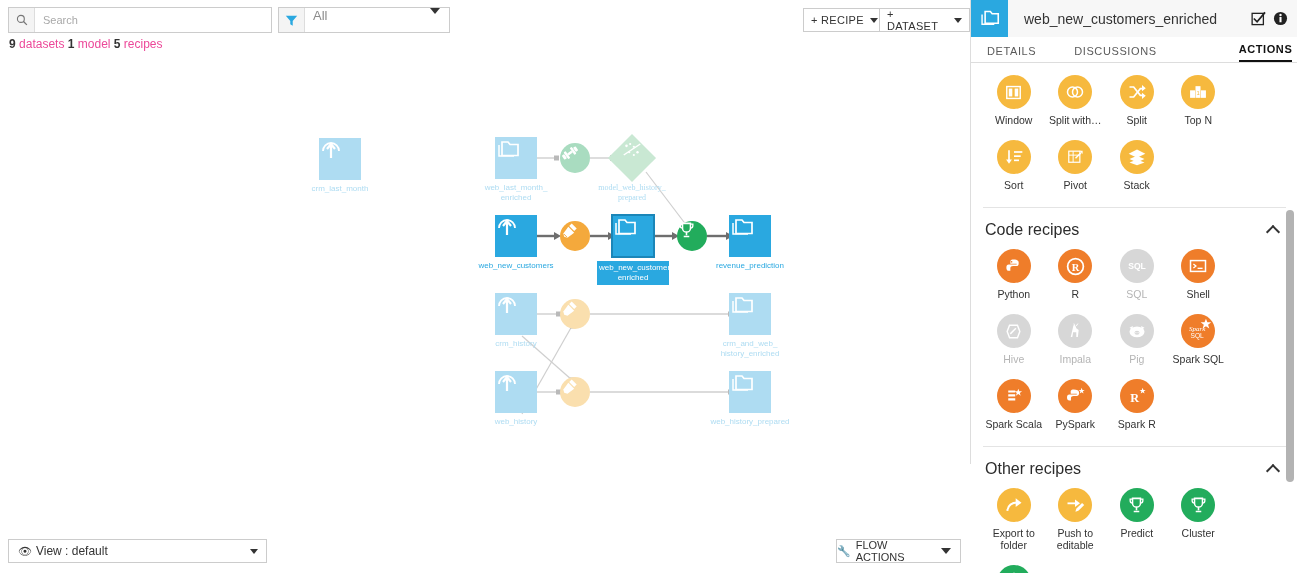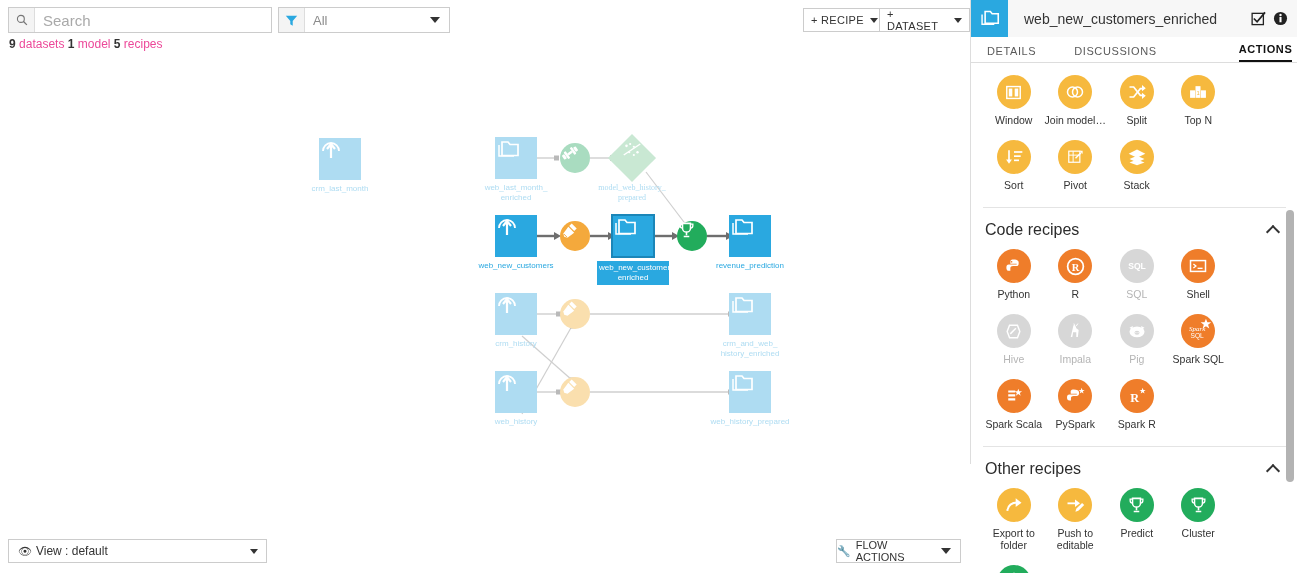--- a/index.html
+++ b/index.html
@@ -27,30 +27,30 @@
     display: flex; align-items: center;
   }
   .search-icon-box {
     width: 26px; height: 24px; background: #f4f4f4;
     border-right: 1px solid #ddd;
     display: flex; align-items: center; justify-content: center;
     color: #777; font-size: 12px;
   }
   .search-input {
     flex: 1; border: none; outline: none; height: 22px;
-    font-family: "Liberation Sans", sans-serif; font-size: 15px;
+    font-family: "Liberation Sans", sans-serif; font-size: 11px;
     color: #333; padding-left: 8px; background: transparent;
   }
   .search-input::placeholder { color: #a9a9a9; }
 
   .filter-wrap {
     position: absolute; left: 278px; top: 7px;
     width: 172px; height: 26px;
     border: 1px solid #ccc; background: #fff;
-    display: flex; align-items: center;
+    display: flex; align-items: flex-start;
   }
   .filter-icon-box {
     width: 26px; height: 24px; background: #f4f4f4;
     border-right: 1px solid #ddd;
     display: flex; align-items: center; justify-content: center;
   }
   .filter-value {
     flex: 1; padding-left: 8px; font-size: 13px; color: #8b8b8b;
   }
   .caret-down {
@@ -518,21 +518,21 @@
           <div class="tlabel">Window</div>
         </div>
 
         <div class="tile">
           <div class="circ c-amber">
             <svg class="ico-svg" width="20" height="20" viewBox="0 0 24 24">
               <circle cx="9" cy="12" r="6" fill="none" stroke="#fff" stroke-width="1.8"></circle>
               <circle cx="15" cy="12" r="6" fill="none" stroke="#fff" stroke-width="1.8"></circle>
             </svg>
           </div>
-          <div class="tlabel">Join model…</div>
+          <div class="tlabel">Split with…</div>
         </div>
 
         <div class="tile">
           <div class="circ c-amber">
             <svg class="ico-svg" width="20" height="20" viewBox="0 0 24 24">
               <path d="M3 6 h5 l8 10 h4" fill="none" stroke="#fff" stroke-width="2"></path>
               <path d="M3 18 h5 l8 -10 h4" fill="none" stroke="#fff" stroke-width="2"></path>
               <polygon points="18,3.5 22.5,7.5 18,11" fill="#fff"></polygon>
               <polygon points="18,13 22.5,16.5 18,20.5" fill="#fff"></polygon>
             </svg>

